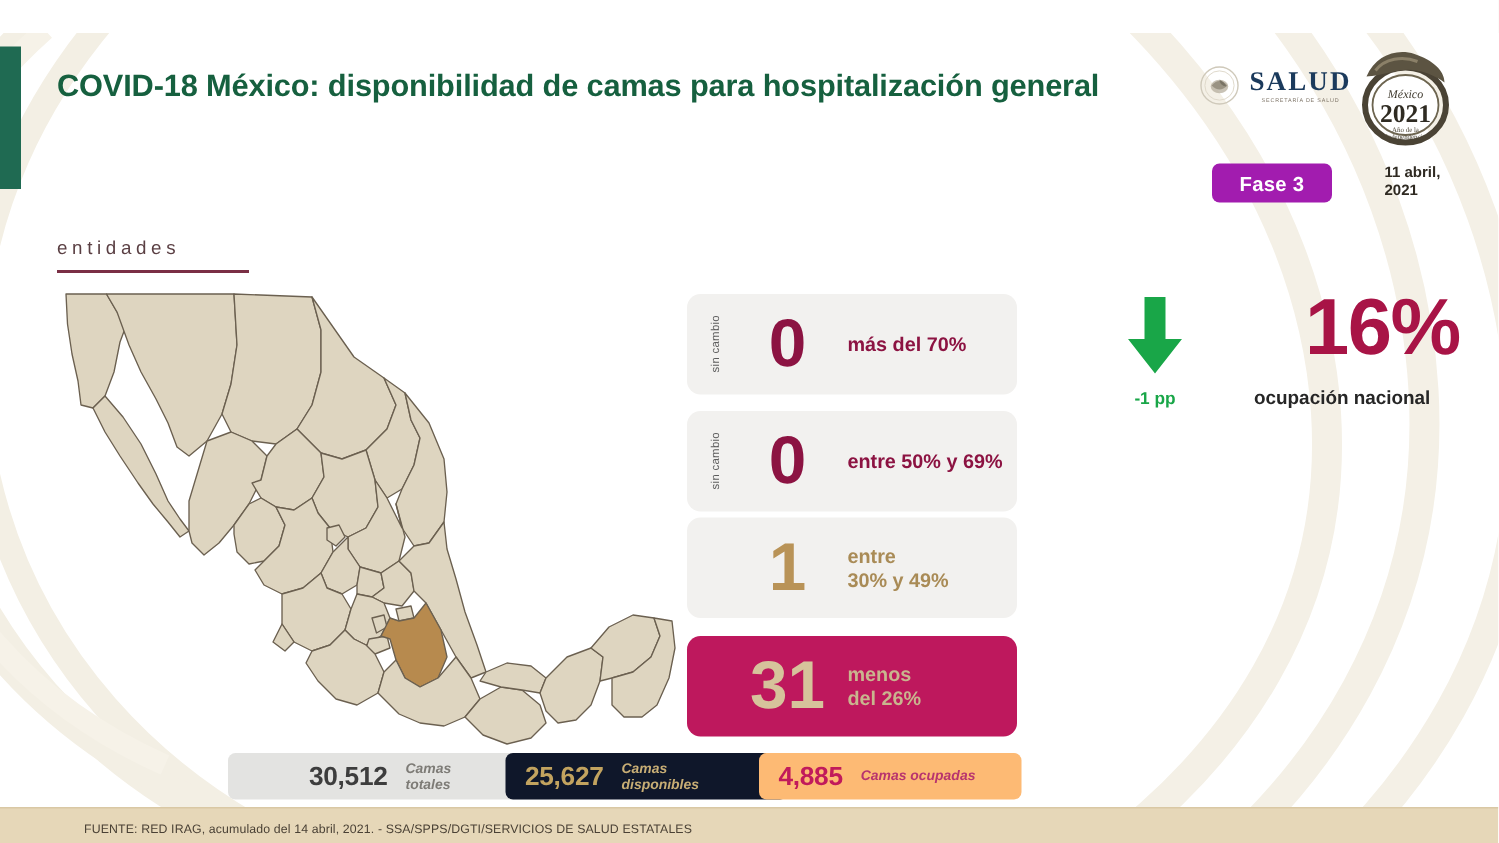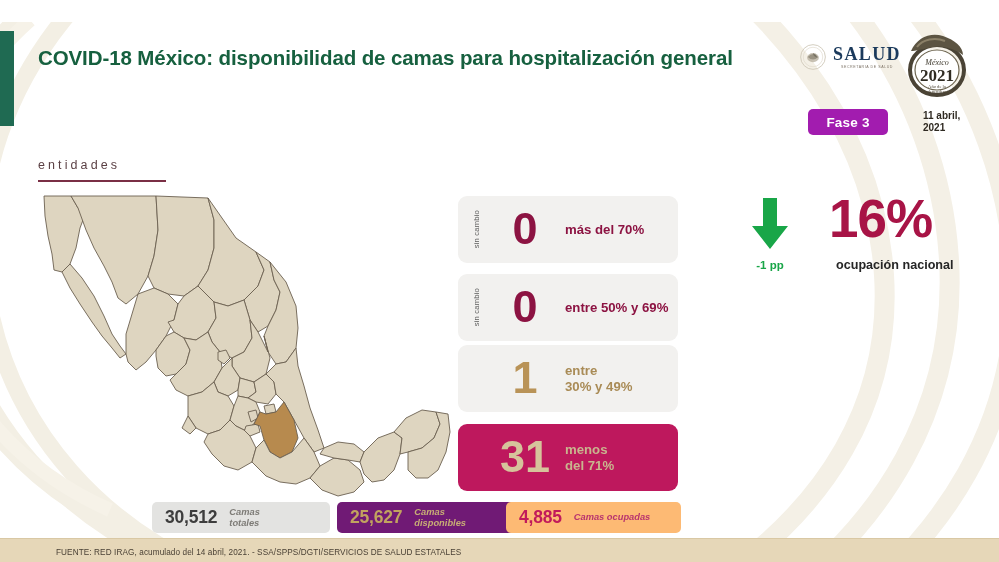--- a/index.html
+++ b/index.html
@@ -198,21 +198,21 @@
     width: 58px; text-align: center;
   }
   .arrow-pp {
     margin-top: 3px;
     font-size: 11.5px;
     font-weight: bold;
     color: #19a648;
   }
   .big-pct {
     position: absolute;
-    left: 829px; top: 192px;
+    left: 870px; top: 192px;
     font-size: 53px;
     font-weight: bold;
     color: #a81446;
     line-height: 1;
     letter-spacing: -1px;
   }
   .big-pct-sub {
     position: absolute;
     left: 836px; top: 258px;
     font-size: 12.6px;
@@ -222,22 +222,22 @@
 
   
   .bedbox {
     position: absolute;
     top: 502px;
     height: 31px;
     border-radius: 5px;
     display: flex;
     align-items: center;
   }
-  #bed-0 { left: 152px; width: 178px; background: #e3e3e1; }
-  #bed-1 { left: 337px; width: 188px; background: #701a75; }
+  #bed-0 { left: 152px; width: 178px; background: #e3e3e1; padding-left: 41px; }
+  #bed-1 { left: 337px; width: 188px; background: #0f172a; }
   #bed-2 { left: 506px; width: 175px; background: #fdba74; }
   .bed-num {
     font-size: 17.5px;
     font-weight: bold;
     margin-left: 13px;
     letter-spacing: -.2px;
   }
   .bed-lab {
     font-size: 9.3px;
     font-weight: bold;
@@ -412,21 +412,21 @@
     <div class="card-label lab-gold">entre
 30% y 49%</div>
   </div>
 
   <div class="card" id="card-3">
     <div class="card-side">
       <span></span>
     </div>
     <div class="card-num c-gold-l">31</div>
     <div class="card-label lab-gold-l">menos
-del 71%</div>
+del 26%</div>
   </div>
 
   <div class="arrow-wrap">
     <svg width="46" height="56" viewBox="0 0 46 56">
       <path d="M16 2 L30 2 L30 30 L41 30 L23 53 L5 30 L16 30z" fill="#19a648"></path>
     </svg>
     <div class="arrow-pp">-1 pp</div>
   </div>
   <div class="big-pct">16%</div>
   <div class="big-pct-sub">ocupación nacional</div>

